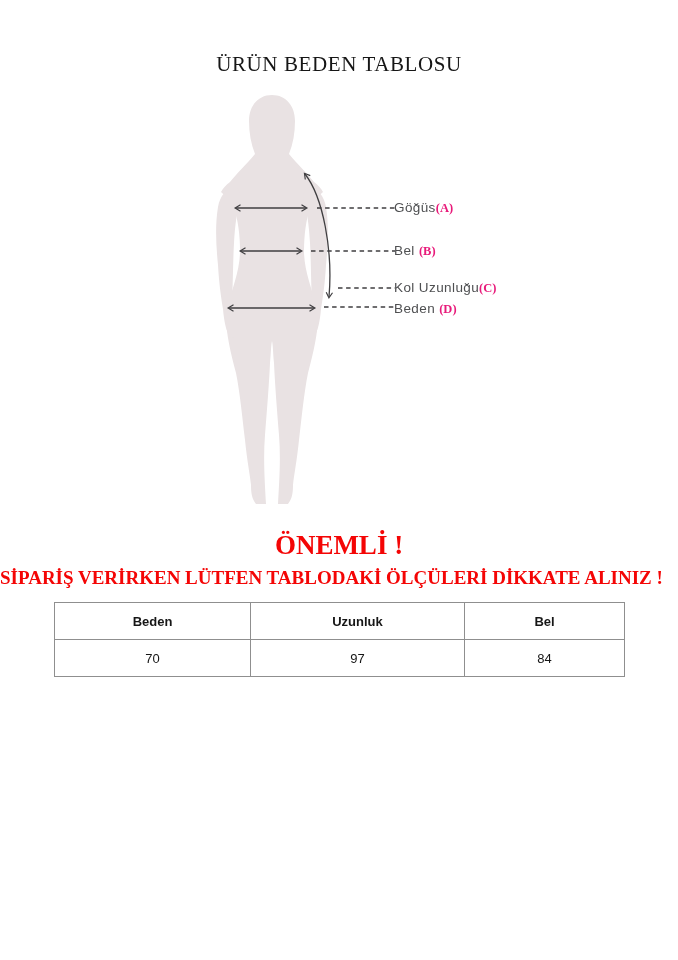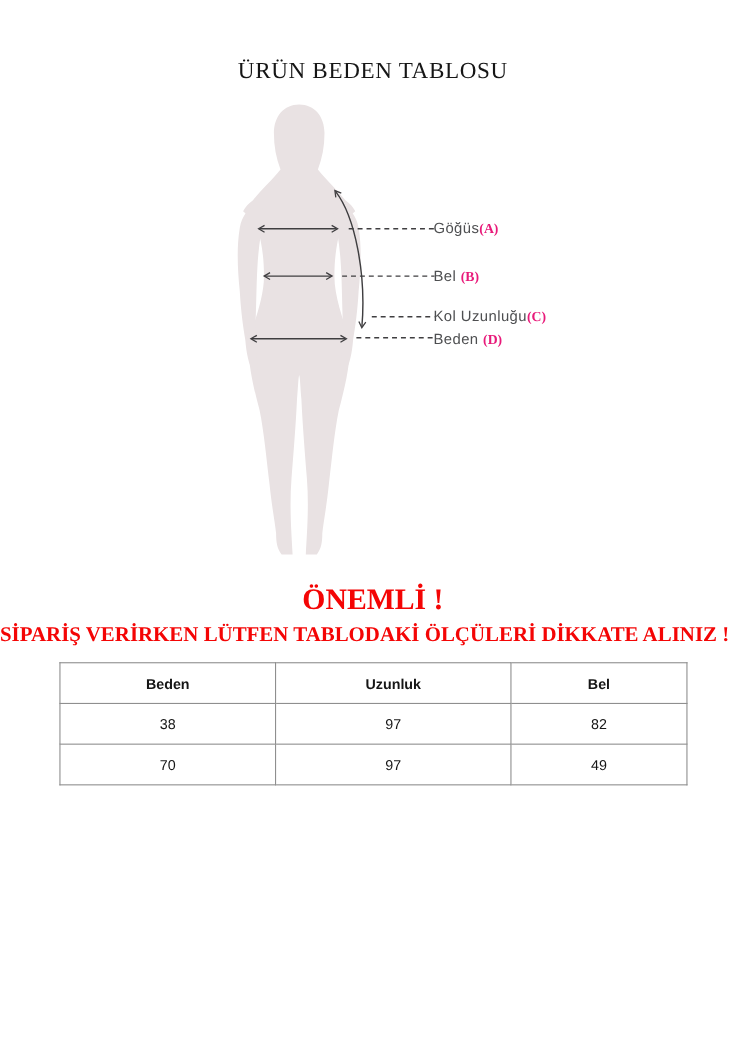--- a/index.html
+++ b/index.html
@@ -149,25 +149,20 @@
     </colgroup>
     <thead>
       <tr>
         <th>Beden</th>
         <th>Uzunluk</th>
         <th>Bel</th>
       </tr>
     </thead>
     <tbody>
       <tr>
-        <td>38</td>
-        <td>97</td>
-        <td>82</td>
-      </tr>
-      <tr>
         <td>70</td>
         <td>97</td>
-        <td>49</td>
+        <td>84</td>
       </tr>
     </tbody>
   </table>
 
 </div>
 
 </body></html>

